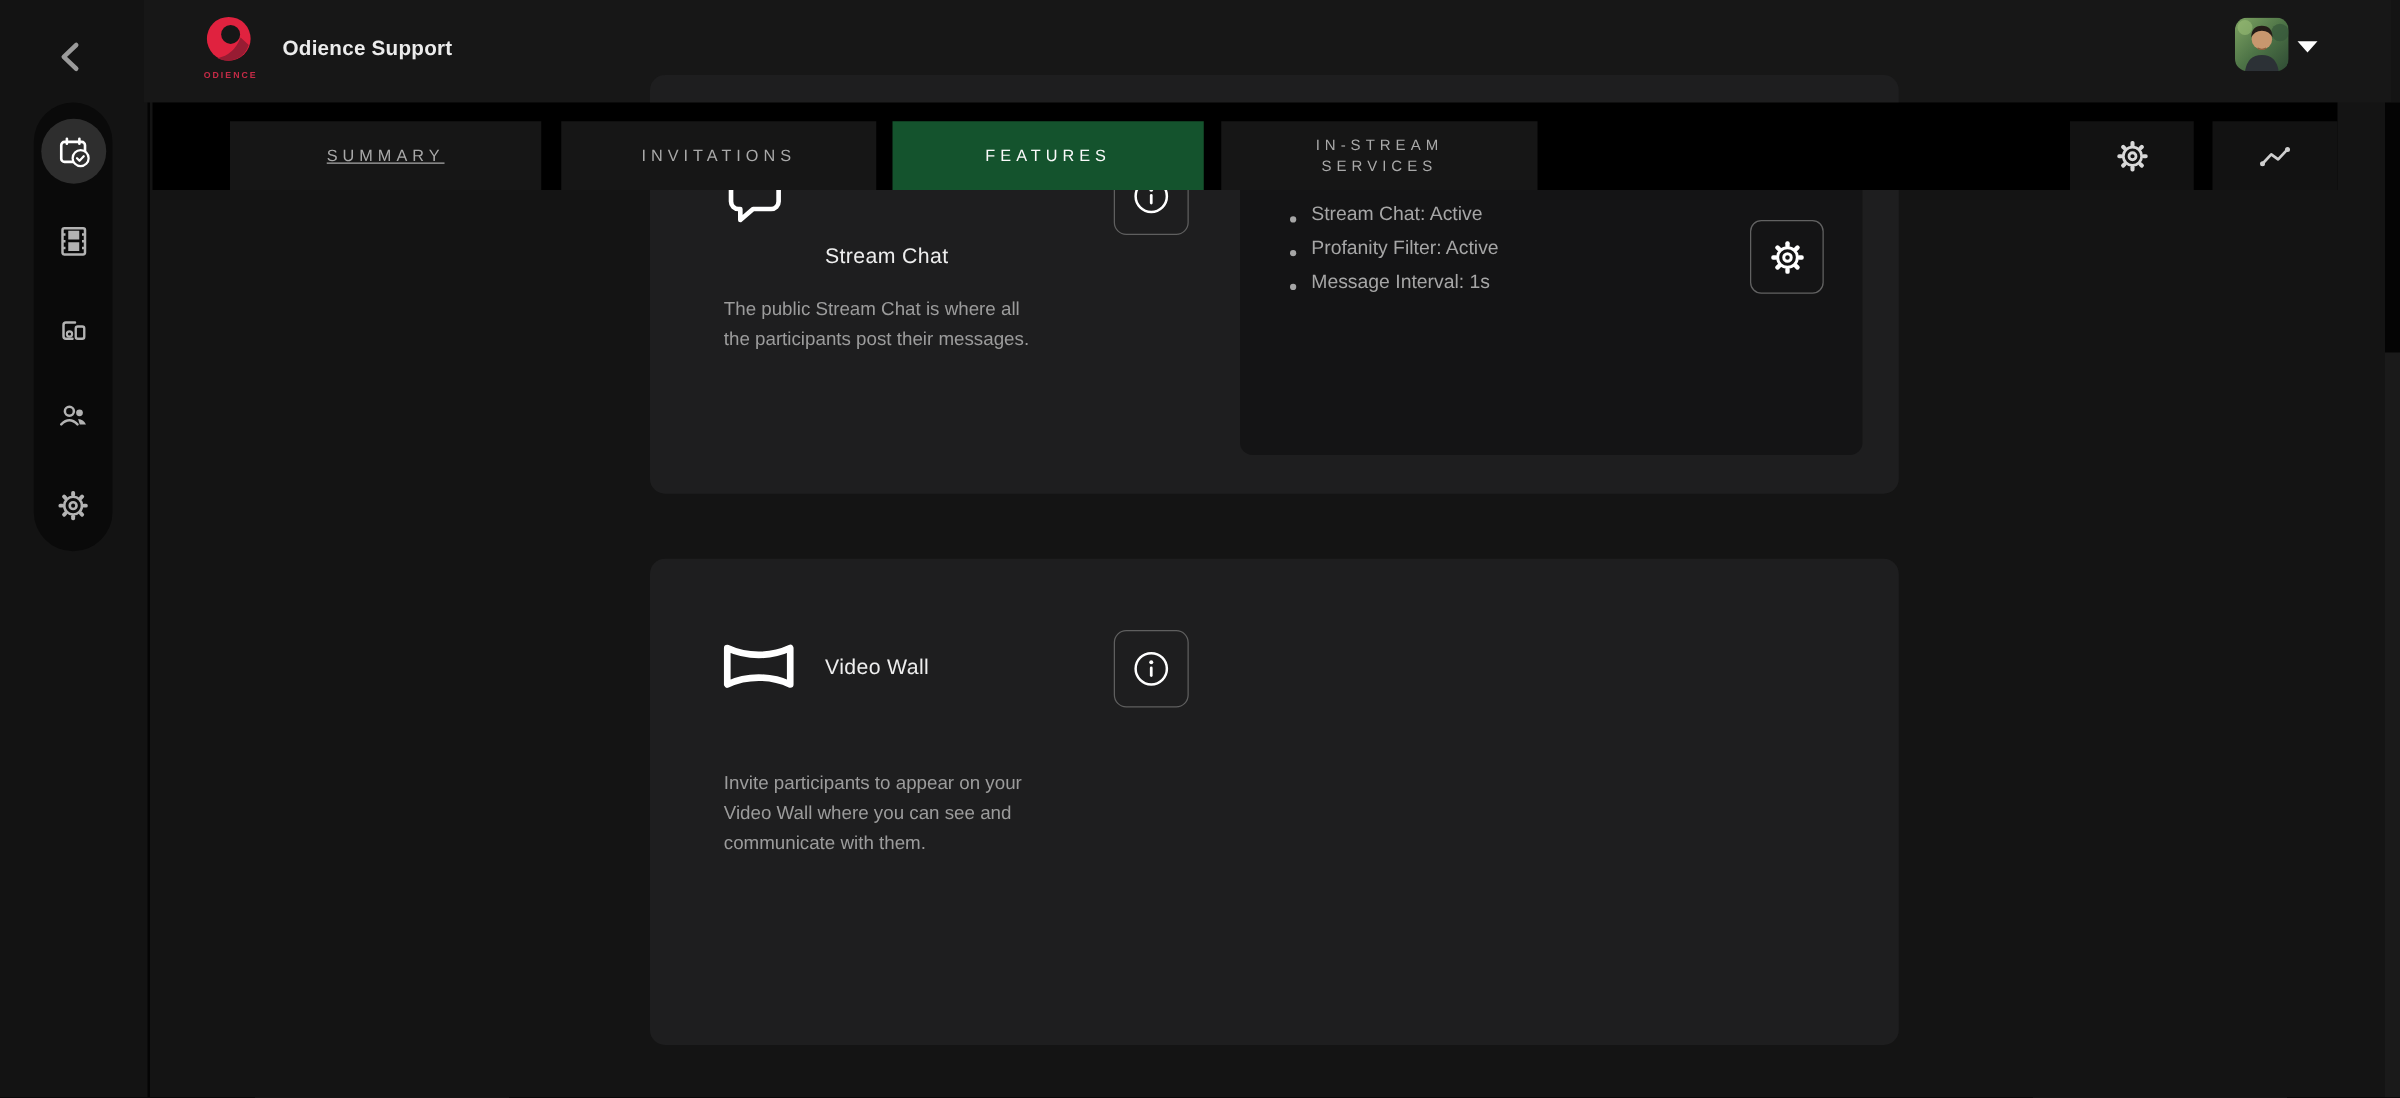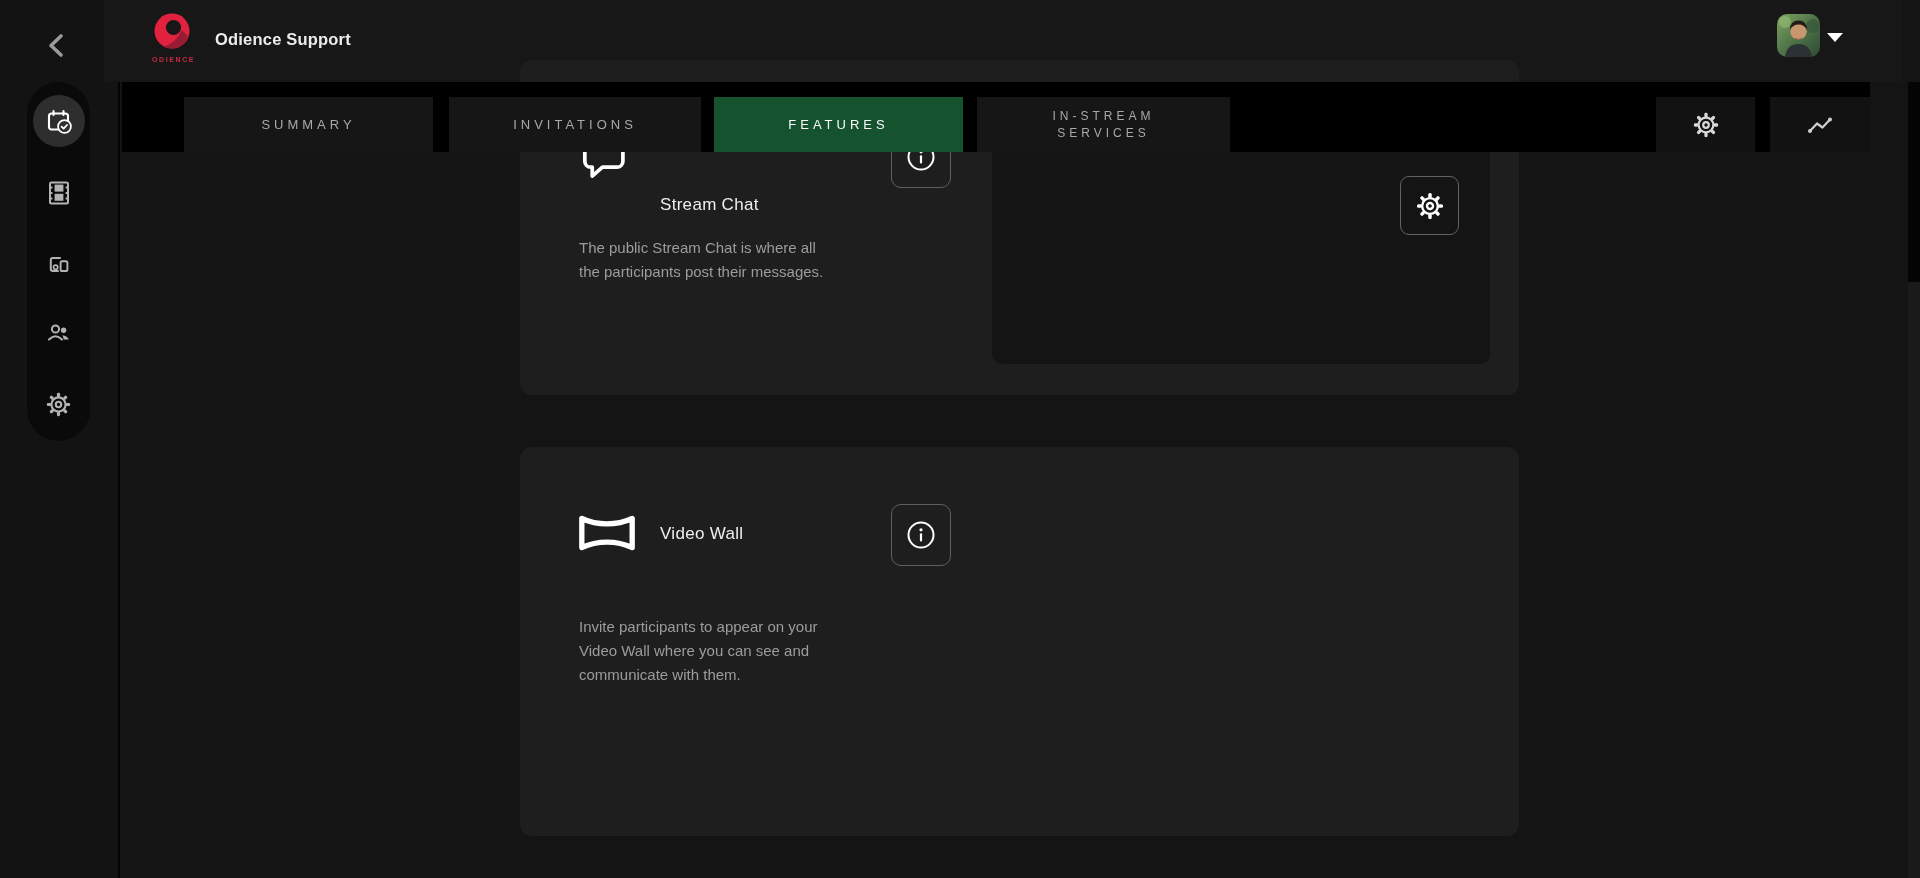--- a/index.html
+++ b/index.html
@@ -9,21 +9,21 @@
 
   
   .rail { position:absolute; left:0; top:0; width:120px; height:878px; background:#131313; border-right:2px solid #040404; }
   .back-btn { position:absolute; left:42px; top:30px; width:30px; height:30px; cursor:pointer; }
   .pill { position:absolute; left:27px; top:82px; width:63px; height:359px; background:#0a0a0a; border-radius:32px; }
   .pill-item { position:absolute; left:50%; transform:translateX(-50%); width:52px; height:52px; display:flex; align-items:center; justify-content:center; border-radius:50%; }
   .pill-item.active { background:#2e2e2e; }
   .pill-item svg { display:block; }
 
   
-  .header { position:absolute; left:104px; top:0; width:1798px; height:82px; background:#171717; }
+  .header { position:absolute; left:115px; top:0; width:1798px; height:82px; background:#171717; }
   .logo { position:absolute; left:48px; top:13px; width:40px; height:58px; text-align:center; }
   .logo-word { display:block; margin-top:1px; font-size:7px; letter-spacing:1.6px; color:#c62b47; font-weight:700; }
   .app-title { position:absolute; left:111px; top:30px; font-size:16.5px; font-weight:700; color:#ececec; letter-spacing:.2px; }
   .avatar { position:absolute; left:1673px; top:14px; width:43px; height:43px; border-radius:10px; overflow:hidden; cursor:pointer; }
   .caret { position:absolute; left:1723px; top:33px; width:0; height:0; border-left:8px solid transparent; border-right:8px solid transparent; border-top:9px solid #ffffff; cursor:pointer; }
 
   
   .tabbar { position:absolute; left:122px; top:82px; width:1748px; height:70px; background:#000; z-index:10; }
   .tab { position:absolute; top:15px; height:55px; background:#161616; color:#a9a9a9; display:flex; flex-direction:column; align-items:center; justify-content:center; font-size:13px; letter-spacing:4px; cursor:pointer; text-align:center; }
   .tab.active { background:#14532d; color:#fafafa; }
@@ -159,20 +159,34 @@
     <div class="info-btn" style="top:66px;">
       <svg width="34" height="34" viewBox="0 0 34 34">
         <circle cx="17" cy="17" r="12.5" fill="none" stroke="#ffffff" stroke-width="2"></circle>
         <circle cx="17" cy="11.8" r="1.6" fill="#ffffff"></circle>
         <rect x="15.9" y="15.2" width="2.2" height="8.3" rx="1.1" fill="#ffffff"></rect>
       </svg>
     </div>
     <div class="desc" style="top:176px;">The public Stream Chat is where all the participants post their messages.</div>
 
     <div class="panel" style="height:276px;">
+      <div class="bullets">
+        <div class="bullet-row">
+            <span class="bullet-dot"></span>
+            <span>Stream Chat: Active</span>
+          </div>
+        <div class="bullet-row">
+            <span class="bullet-dot"></span>
+            <span>Profanity Filter: Active</span>
+          </div>
+        <div class="bullet-row">
+            <span class="bullet-dot"></span>
+            <span>Message Interval: 1s</span>
+          </div>
+      </div>
       <div class="gear-btn">
         <svg width="30" height="30" viewBox="0 0 24 24">
           <g stroke="#ffffff" fill="none" stroke-width="1.9">
             <circle cx="12" cy="12" r="6.3"></circle>
             <circle cx="12" cy="12" r="2.4"></circle>
           </g>
           <g fill="#ffffff">
             <rect x="10.6" y="1.6" width="2.8" height="4" rx="1.2"></rect>
             <rect x="10.6" y="18.4" width="2.8" height="4" rx="1.2"></rect>
             <rect x="10.6" y="1.6" width="2.8" height="4" rx="1.2" transform="rotate(90 12 12)"></rect>
@@ -199,21 +213,21 @@
         <circle cx="17" cy="17" r="12.5" fill="none" stroke="#ffffff" stroke-width="2"></circle>
         <circle cx="17" cy="11.8" r="1.6" fill="#ffffff"></circle>
         <rect x="15.9" y="15.2" width="2.2" height="8.3" rx="1.1" fill="#ffffff"></rect>
       </svg>
     </div>
     <div class="desc" style="top:168px;">Invite participants to appear on your Video Wall where you can see and communicate with them.</div>
 
   </div>
 
   <div class="tabbar">
-    <div class="tab" style="left:62px; width:249px;">SUMMARY</div>
+    <div class="tab" style="left:62px; width:249px;text-decoration:underline;">SUMMARY</div>
     <div class="tab" style="left:327px; width:252px;">INVITATIONS</div>
     <div class="tab active" style="left:592px; width:249px;">FEATURES</div>
     <div class="tab" style="left:855px; width:253px;">
       <span class="l2">IN-STREAM</span>
       <span class="l2">SERVICES</span>
     </div>
 
     <div class="tool-tab" style="left:1534px; width:99px;">
       <svg width="28" height="28" viewBox="0 0 24 24">
         <g stroke="#d8d8d8" fill="none" stroke-width="1.9">

